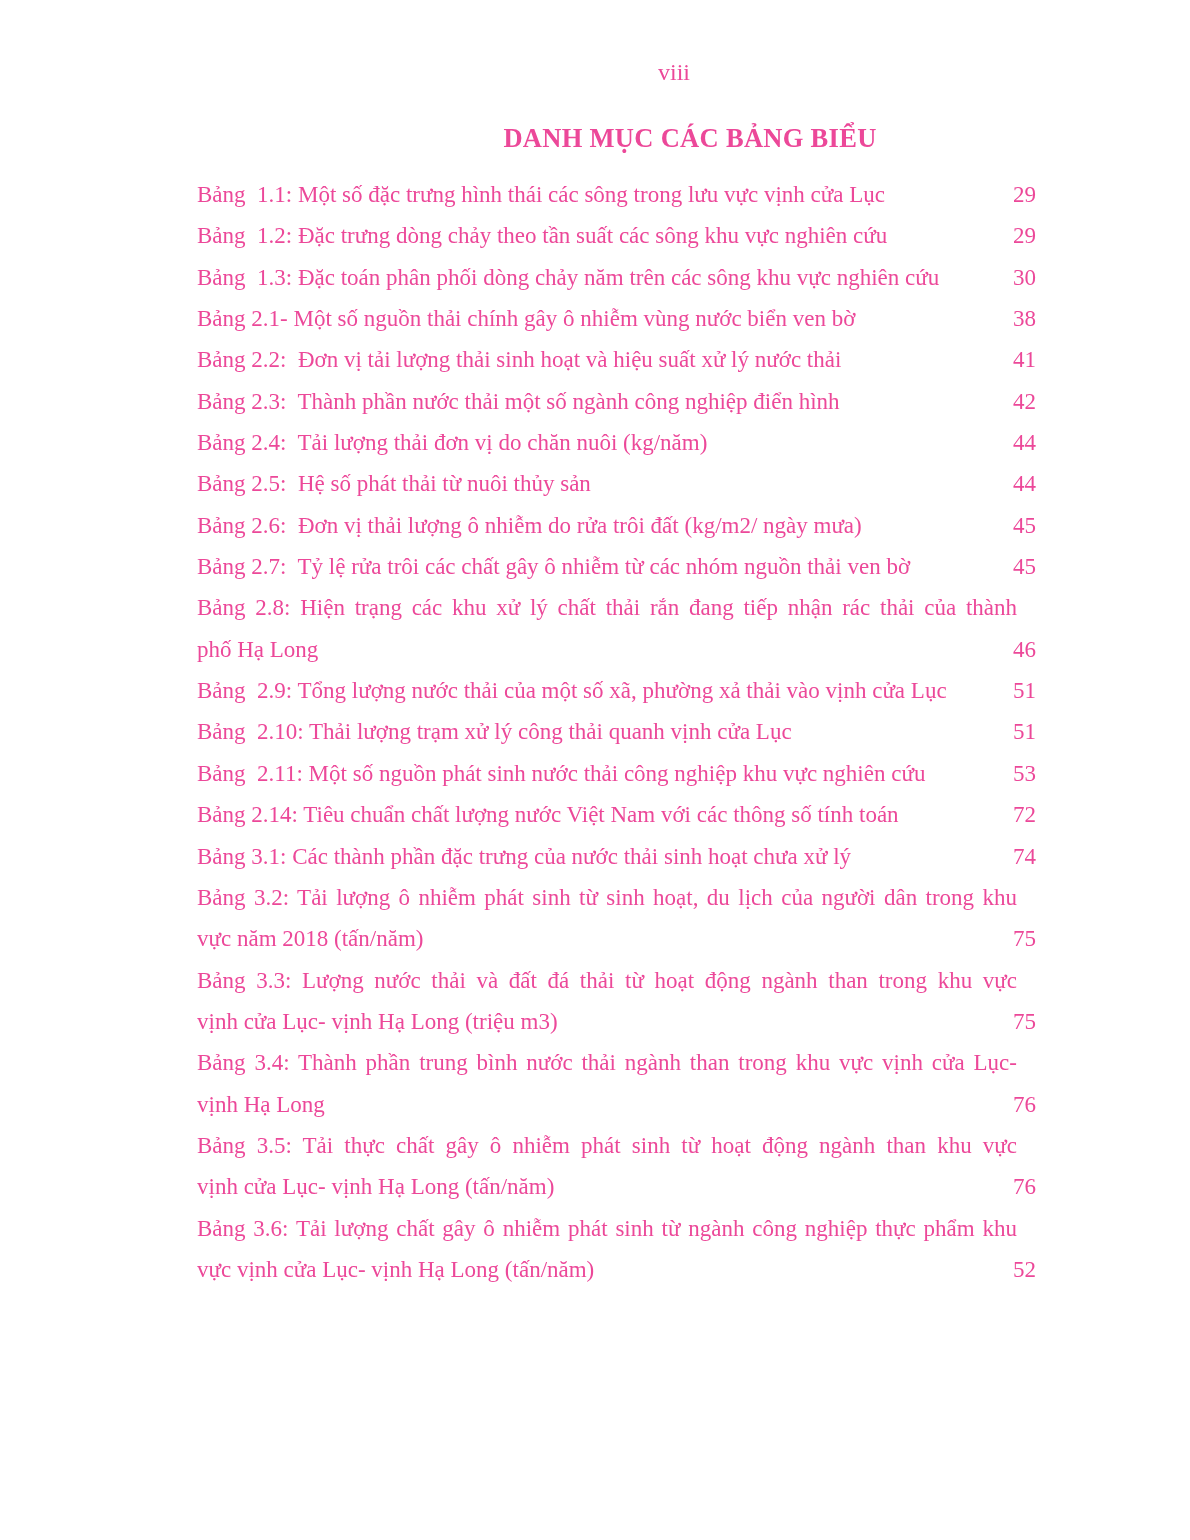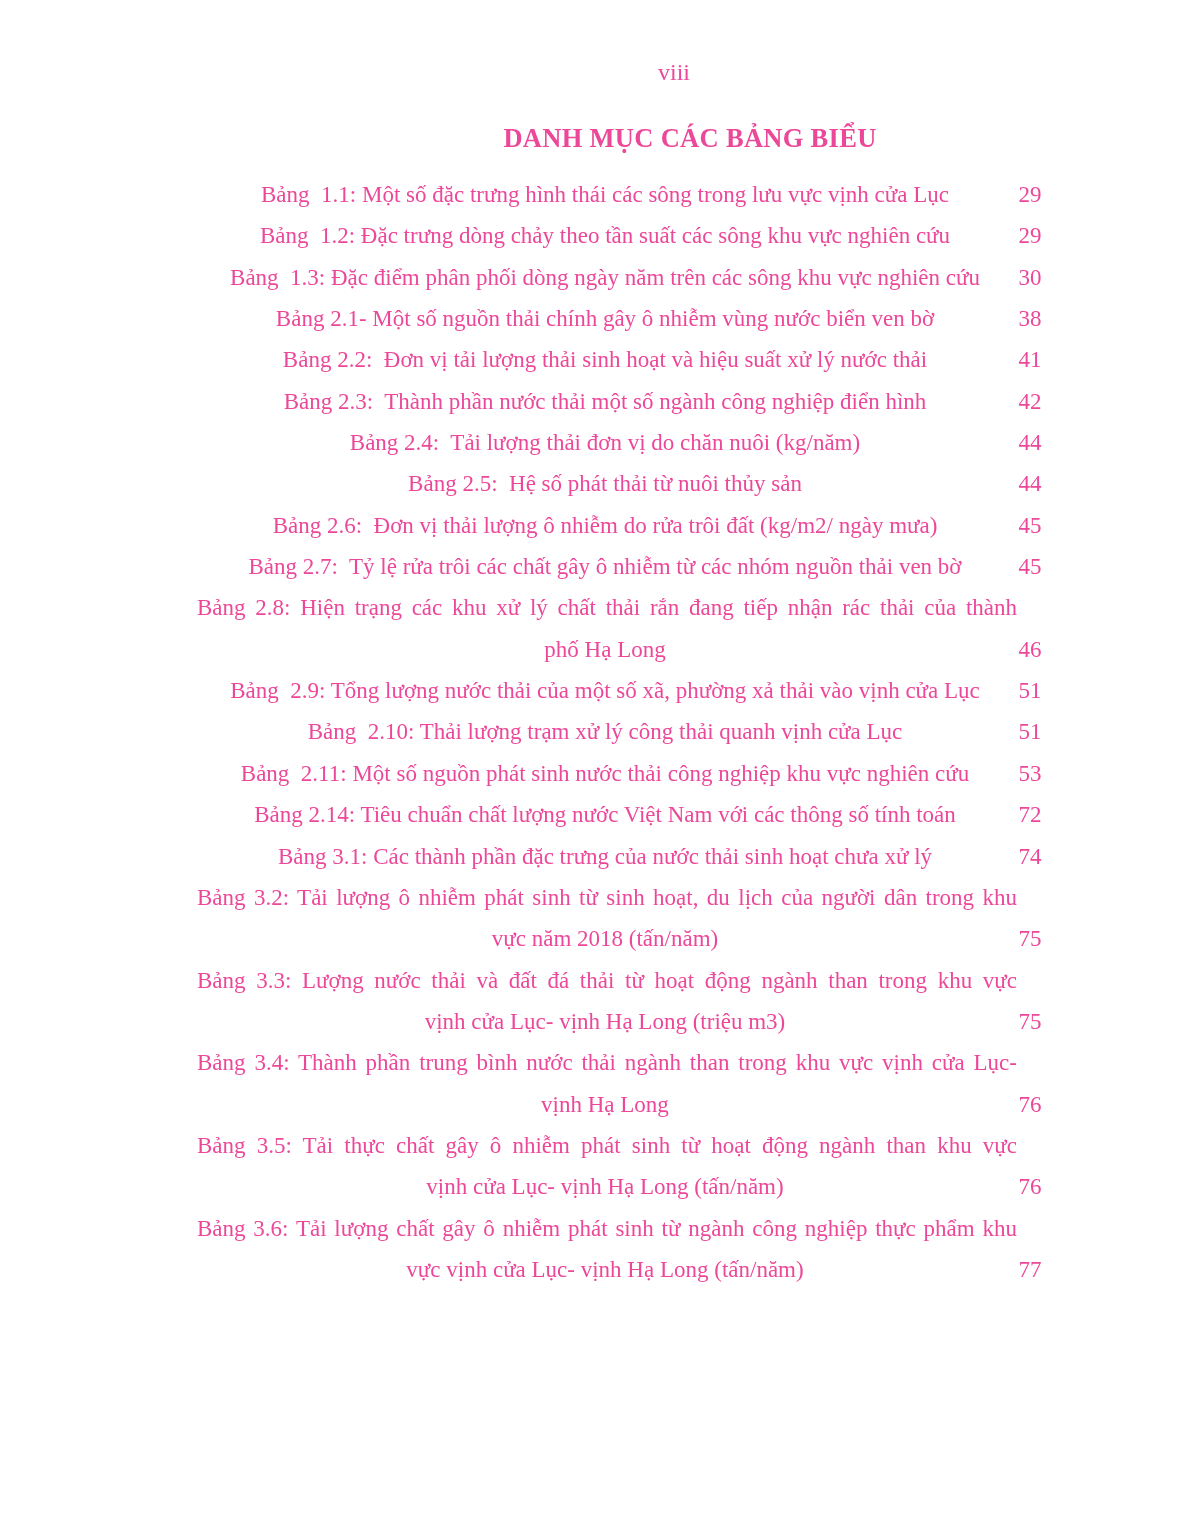--- a/index.html
+++ b/index.html
@@ -44,31 +44,30 @@
   }
   .row {
     display: flex;
     align-items: baseline;
     line-height: 41.35px;
     font-size: 23px;
   }
   .row .text {
     flex: 1 1 auto;
     white-space: pre-wrap;
-    text-align: center;
   }
   .row .text.justify {
     white-space: normal;
     text-align: justify;
     text-align-last: justify;
     padding-right: 30px;
   }
   .row .pageno {
     flex: 0 0 auto;
-    text-align: center;
+    text-align: left;
     min-width: 34px;
   }
 </style>
 </head>
 <body>
 
 <div class="page">
   <div class="page-num">viii</div>
 
   <div class="doc-title">DANH MỤC CÁC BẢNG BIỂU</div>
@@ -76,21 +75,21 @@
   <div class="toc" id="toc">
       <div class="row">
         <span class="text">Bảng  1.1: Một số đặc trưng hình thái các sông trong lưu vực vịnh cửa Lục</span>
         <span class="pageno">29</span>
       </div>
       <div class="row">
         <span class="text">Bảng  1.2: Đặc trưng dòng chảy theo tần suất các sông khu vực nghiên cứu</span>
         <span class="pageno">29</span>
       </div>
       <div class="row">
-        <span class="text">Bảng  1.3: Đặc điểm phân phối dòng ngày năm trên các sông khu vực nghiên cứu</span>
+        <span class="text">Bảng  1.3: Đặc toán phân phối dòng chảy năm trên các sông khu vực nghiên cứu</span>
         <span class="pageno">30</span>
       </div>
       <div class="row">
         <span class="text">Bảng 2.1- Một số nguồn thải chính gây ô nhiễm vùng nước biển ven bờ</span>
         <span class="pageno">38</span>
       </div>
       <div class="row">
         <span class="text">Bảng 2.2:  Đơn vị tải lượng thải sinh hoạt và hiệu suất xử lý nước thải</span>
         <span class="pageno">41</span>
       </div>
@@ -167,16 +166,16 @@
       </div>
       <div class="row">
         <span class="text">vịnh cửa Lục- vịnh Hạ Long (tấn/năm)</span>
         <span class="pageno">76</span>
       </div>
       <div class="row">
         <span class="text justify">Bảng 3.6: Tải lượng chất gây ô nhiễm phát sinh từ ngành công nghiệp thực phẩm khu</span>
       </div>
       <div class="row">
         <span class="text">vực vịnh cửa Lục- vịnh Hạ Long (tấn/năm)</span>
-        <span class="pageno">77</span>
+        <span class="pageno">52</span>
       </div>
     </div>
 </div>
 
 </body></html>

